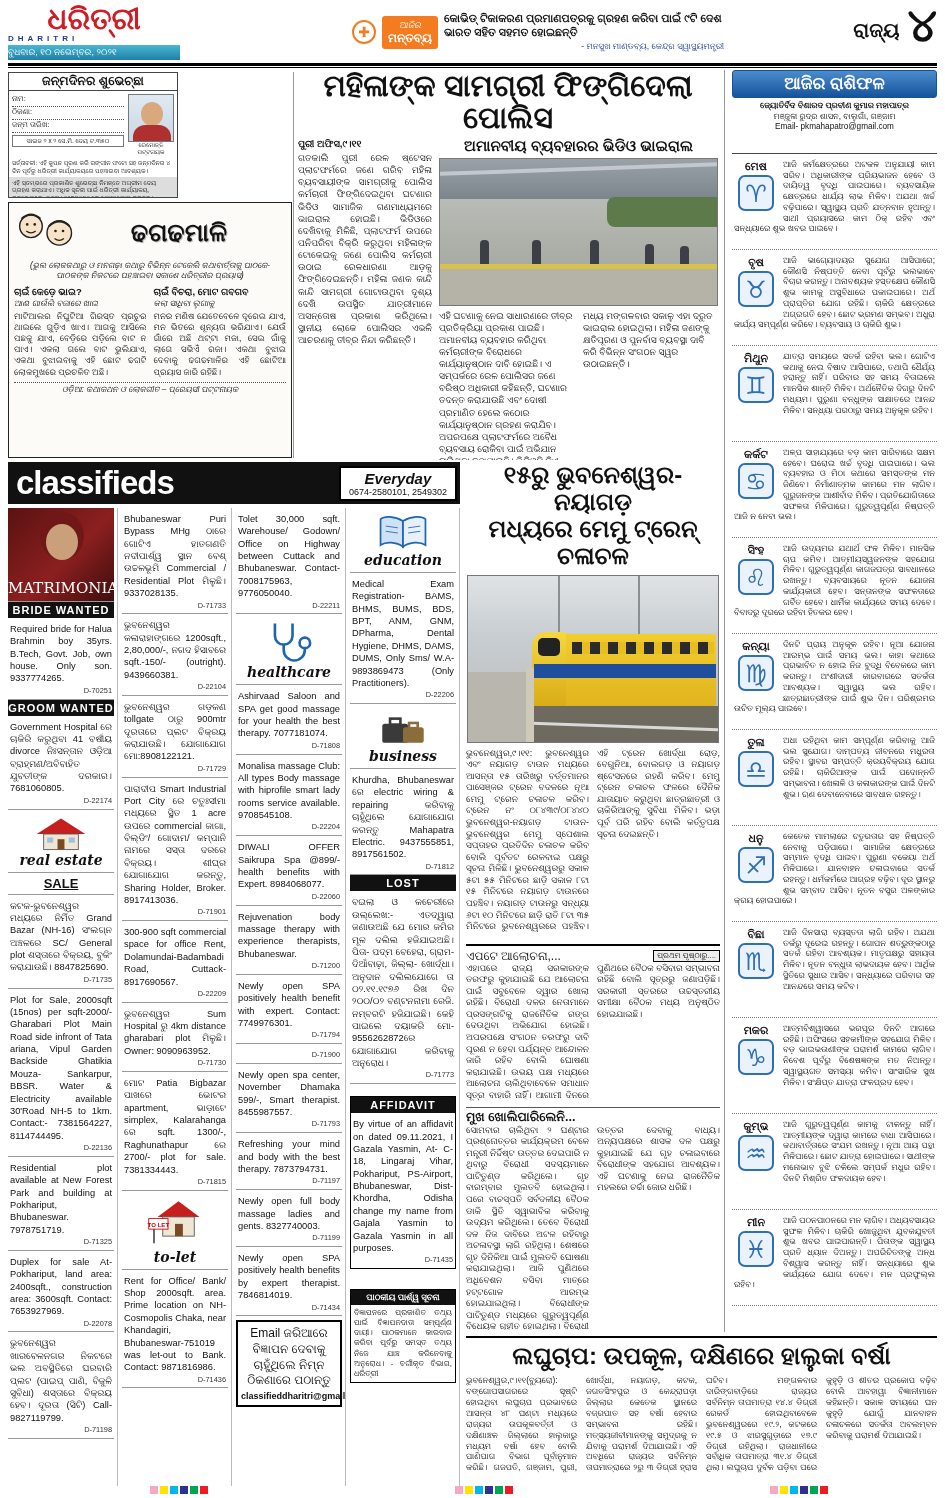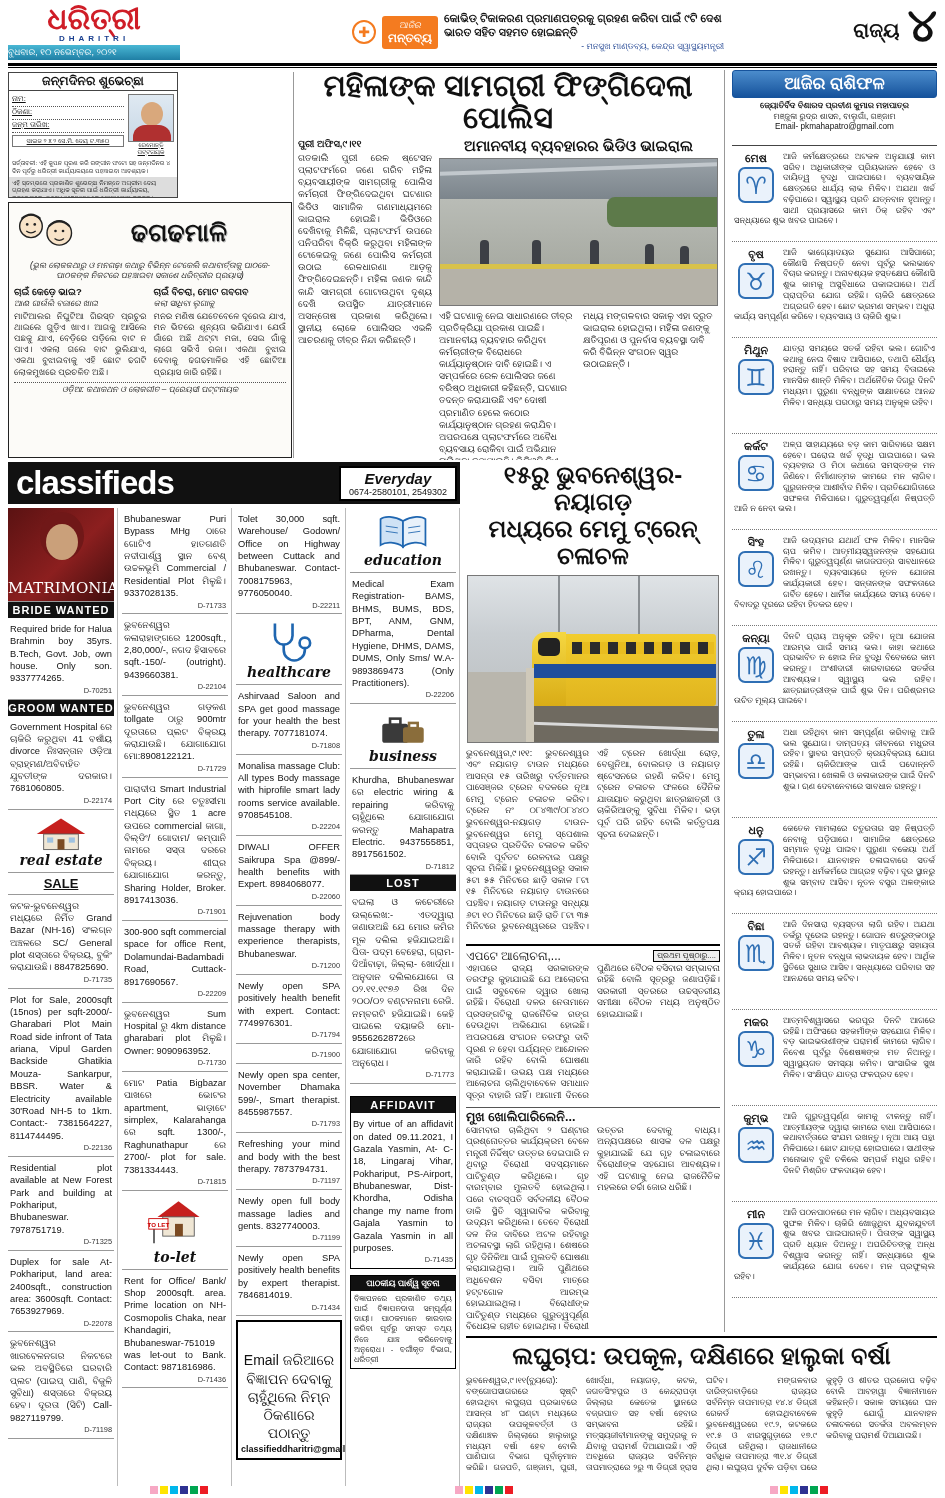--- a/index.html
+++ b/index.html
@@ -5,40 +5,40 @@
   * { margin:0; padding:0; box-sizing:border-box; }
   html,body { background:#e9e7e2; }
   body { font-family:"Liberation Sans","DejaVu Sans",sans-serif; color:#111; }
   .page { position:relative; width:945px; height:1498px; background:#fff; margin:0 auto; overflow:hidden; }
   .abs { position:absolute; }
   .just { text-align:justify; }
 
   
   .masthead { left:8px; top:4px; width:172px; height:58px; }
   .mast-odia { font-size:30px; font-weight:bold; color:#cf1d27; line-height:1.0; text-align:center; }
-  .mast-latin { font-size:8px; letter-spacing:4px; color:#1a3f8f; text-align:center; font-weight:bold; }
+  .mast-latin { font-size:8px; letter-spacing:4px; color:#1a3f8f; font-weight:bold; }
   .date-bar { margin-top:2px; height:15px; background:linear-gradient(#49b7d4,#1f7fa5); color:#fff; font-size:9px; line-height:15px; }
   .quote-box { left:352px; top:6px; width:372px; height:52px; display:flex; align-items:center; gap:6px; }
   .q-ball { width:24px; height:24px; border-radius:50%; border:2px solid #f47b20; color:#f47b20; font-size:14px; font-weight:bold; text-align:center; line-height:20px; flex:0 0 auto; }
   .q-brand { background:#f47b20; color:#fff; text-align:center; padding:4px 6px; border-radius:3px; flex:0 0 auto; }
   .q-brand .b1 { font-size:9px; font-style:italic; }
   .q-brand .b2 { font-size:12px; font-weight:bold; }
   .q-body { flex:1; }
   .q-text { font-size:11px; font-weight:bold; line-height:1.25; }
   .q-attr { font-size:8.5px; color:#1a3f8f; text-align:right; margin-top:2px; }
   .page-label { right:8px; top:2px; display:flex; align-items:flex-end; gap:8px; }
   .pl-sec { font-size:20px; font-weight:bold; padding-bottom:6px; }
   .pl-num { font-size:46px; font-weight:bold; line-height:1.0; }
   .hdr-rule { left:8px; top:63px; width:929px; border-top:3px solid #000; }
   .hdr-rule2 { left:8px; top:67px; width:929px; border-top:1px solid #000; }
 
   
   .bday { left:8px; top:72px; width:170px; height:126px; border:1px solid #444; overflow:hidden; font-size:8px; }
   .bday-title { font-weight:bold; font-size:12.5px; text-align:center; border-bottom:1px solid #444; padding:1px 0; }
-  .bday-row { display:flex; padding:3px; gap:4px;text-decoration:underline; }
+  .bday-row { display:flex; padding:3px; gap:4px; }
   .bday-fields { flex:1; }
   .bday-field { border-bottom:1px dotted #555; height:13px; font-size:7.5px; }
   .bday-size { border:1px solid #777; font-size:6.3px; padding:1px; margin-top:2px; text-align:center; }
   .bday-photo { width:46px; }
   .bday-photo .ph { width:46px; height:48px; border:1px solid #777; position:relative; background:linear-gradient(#dfe9f2,#c9d8e6); overflow:hidden; }
   .bday-photo .head { position:absolute; left:12px; top:7px; width:22px; height:24px; border-radius:50%; background:#d9a87c; }
   .bday-photo .shirt { position:absolute; left:4px; top:30px; width:38px; height:20px; border-radius:12px 12px 0 0; background:#b03030; }
   .bday-cap { font-size:6px; text-align:center; }
   .bday-note { font-size:6.2px; line-height:1.25; padding:0 3px; }
   .bday-fine { background:#ddd; font-size:6.2px; line-height:1.25; padding:2px 3px; margin-top:2px; }
@@ -71,21 +71,21 @@
   .pm-green { position:absolute; right:0; top:38px; width:110px; height:30px; background:#5d7a4a; border-radius:8px 0 0 8px; }
   .pm-mid { position:absolute; left:0; top:40px; width:100%; height:66px; background:linear-gradient(#b9bcb6,#a8aba3); }
   .pm-person { position:absolute; width:9px; height:24px; background:#3c3f45; border-radius:4px 4px 0 0; }
   .pm-edge { position:absolute; left:0; bottom:36px; width:100%; height:5px; background:#d8c24a; }
   .pm-floor { position:absolute; left:0; bottom:0; width:100%; height:36px; background:#b5b2a8; }
   .main-bbot { margin-top:4px; height:176px; overflow:hidden; column-count:2; column-gap:9px; column-fill:auto; font-size:9.2px; line-height:1.32; }
 
   
   .horo { left:724px; top:70px; width:213px; height:1262px; border-left:1px solid #999; padding-left:7px; overflow:hidden; }
   .horo-title { border:1px solid #16539c; background:linear-gradient(#4b8ccc,#16539c); color:#fff; font-size:17px; font-weight:bold; text-align:center; padding:3px 0; border-radius:3px; }
-  .horo-auth { text-align:center; font-size:8.2px; line-height:1.3; padding:3px 0 12px; border-bottom:1px solid #444; }
+  .horo-auth { text-align:center; font-size:8.2px; line-height:1.3; padding:3px 0 20px; border-bottom:1px solid #444; }
   .horo-auth .a1 { font-weight:bold; }
   .h-entry { border-bottom:1px dotted #777; padding:5px 2px 4px; overflow:hidden; min-height:96px; font-size:8.4px; line-height:1.28; text-align:justify; }
   .h-left { float:left; width:44px; margin:0 5px 2px 0; text-align:center; }
   .h-name { font-weight:bold; font-size:11px; }
   .h-icon { width:36px; height:36px; margin:2px auto 0; border:2px solid #2f6fb4; border-radius:7px; background:#eaf2fb; color:#2f6fb4; font-size:24px; line-height:33px; text-align:center; }
 
   
   .cl-bar { left:8px; top:462px; width:452px; height:42px; background:#111; display:flex; align-items:center; }
   .cl-logo { color:#fff; font-size:33px; font-weight:bold; letter-spacing:-1px; padding-left:8px; }
   .cl-right { margin-left:auto; background:#fff; border:2px solid #000; text-align:center; padding:2px 8px; margin-right:3px; }
@@ -96,24 +96,24 @@
   .ad { border-bottom:1px solid #999; padding:5px 2px 3px; font-size:9.3px; line-height:1.33; text-align:justify; }
   .ref { text-align:right; font-size:7.4px; color:#333; margin-top:1px; }
   .ad-head { background:#111; color:#fff; text-align:center; font-weight:bold; font-size:11px; padding:2px 0; letter-spacing:1px; }
   .img-block { border-bottom:1px solid #999; position:relative; text-align:center; padding:6px 0 4px; }
   .img-label { font-family:"DejaVu Serif","Liberation Serif",serif; font-style:italic; font-size:14px; font-weight:bold; }
   .matr { height:94px; background:linear-gradient(135deg,#5a1212,#8c1f1f 55%,#3f0d0d); border-bottom:1px solid #999; position:relative; }
   .matr-face { position:absolute; left:38px; top:16px; width:32px; height:36px; border-radius:50%; background:#caa07a; box-shadow:0 -6px 0 6px #701818; }
   .matr-label { position:absolute; bottom:4px; width:100%; text-align:center; color:#fff; font-family:"DejaVu Serif","Liberation Serif",serif; font-size:15px; }
   .sale-head { text-align:center; font-weight:bold; font-size:13px; text-decoration:underline; padding:3px 0; border-bottom:1px solid #999; }
   .email-box { border:2px solid #000; margin-top:4px; padding:4px 3px; text-align:center; }
-  .email-l1 { font-size:14px; line-height:1.3;margin-top:25px; }
+  .email-l1 { font-size:12px; line-height:1.3; }
   .email-a { font-size:9px; font-weight:bold; margin-top:2px; }
   .aff-box { border:1.5px solid #000; margin-top:12px; }
-  .notice-box { border:1px solid #000; margin-top:6px; }
+  .notice-box { border:1px solid #000; margin-top:20px; }
   .notice-head { background:#111; color:#fff; font-size:8.5px; text-align:center; padding:2px 0; font-weight:bold; }
   .notice-text { font-size:7.8px; line-height:1.3; text-align:justify; padding:3px; }
 
   
   .train { left:466px; top:462px; width:254px; height:868px; overflow:hidden; }
   .train-head { font-size:24px; font-weight:bold; text-align:center; line-height:1.12; }
   .photo-train { width:252px; height:168px; border:1px solid #777; position:relative; background:linear-gradient(#dfe3e6 0%,#c9ced2 35%,#b6b9ba 100%); overflow:hidden; margin:5px auto 0; }
   .pt-mast { position:absolute; top:0; width:2px; height:70px; background:#8a8f93; }
   .pt-platform { position:absolute; left:0; bottom:0; width:64px; height:70px; background:#b9b6ad; }
   .pt-pedge { position:absolute; left:58px; bottom:0; width:8px; height:74px; background:#cfc9ba; }

